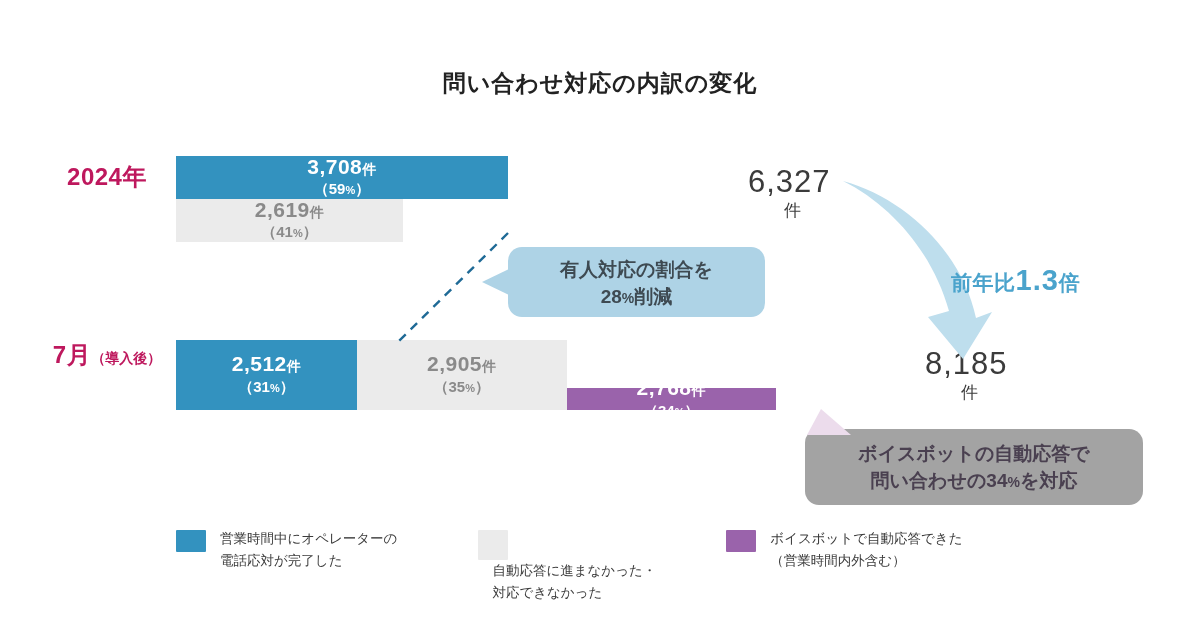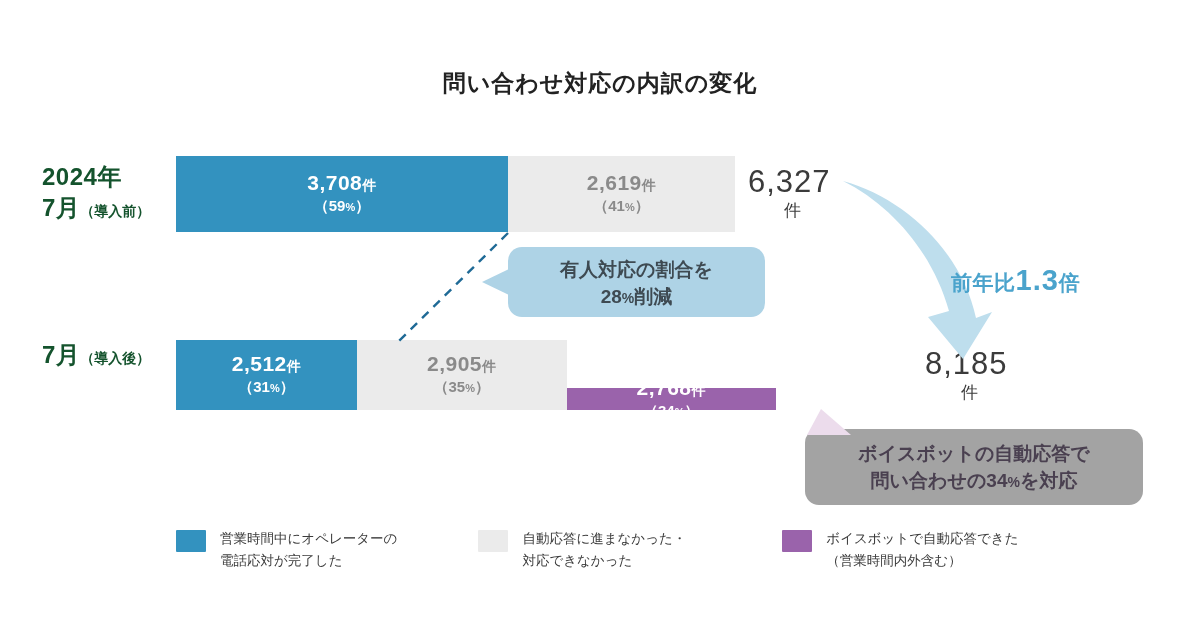--- a/index.html
+++ b/index.html
@@ -17,34 +17,34 @@
   .chart-title{
     position:absolute;left:0;top:68px;width:1200px;
     text-align:center;
     font-size:23px;font-weight:bold;letter-spacing:1px;
     color:#222222;
   }
 
   
   .row-label{
     position:absolute;
-    text-align:left;
+    text-align:center;
     width:130px;
-    color:#14532d;
+    color:#be185d;
     line-height:1.28;
   }
   .row-label .l1{font-size:24px;font-weight:bold;letter-spacing:.5px;display:block;}
   .row-label .l2{font-size:24px;font-weight:bold;letter-spacing:.5px;display:block;}
   .row-label .l2 .paren{font-size:14px;font-weight:bold;letter-spacing:0;}
   #label-2024{left:42px;top:162px;}
   #label-2025{left:42px;top:340px;}
 
   
   .bar-row{position:absolute;height:76px;display:flex;align-items:stretch;}
-  #bar-row-2024{left:176px;top:156px;width:559px;}
+  #bar-row-2024{left:176px;top:156px;width:559px;flex-direction:column;}
   #bar-row-2025{left:176px;top:340px;width:600px;}
   #bar-row-2025{height:70px;}
 
   .seg{
     position:relative;
     display:flex;flex-direction:column;
     align-items:center;justify-content:center;
     box-sizing:border-box;
   }
   .seg .val{
@@ -129,32 +129,31 @@
     display:flex;align-items:flex-start;
   }
   .legend-item{display:flex;align-items:flex-start;}
   .legend-swatch{
     width:30px;height:22px;flex:0 0 30px;margin-top:2px;border-radius:1px;
   }
   .legend-text{
     margin-left:14px;font-size:13.5px;line-height:1.62;color:#3b3b3b;white-space:nowrap;
   }
   #legend-item-0{margin-right:81px;}
-  #legend-item-1{margin-right:96px;}
+  #legend-item-1{margin-right:70px;flex-direction:column;}
 </style>
 </head>
 <body>
 
 <div id="stage">
 
   <div class="chart-title">問い合わせ対応の内訳の変化</div>
 
   <div class="row-label" id="label-2024">
     <span class="l1">2024年</span>
-    <span class="l2"><span>7月</span><span class="paren">（導入前）</span></span>
   </div>
 
   <div class="bar-row" id="bar-row-2024">
     <div class="seg seg-blue" style="width:332px">
       <span class="val"><span>3,708</span><span class="unit">件</span></span>
       <span class="pct"><span>（59</span><span class="sm">%</span><span>）</span></span>
     </div>
     <div class="seg seg-gray" style="width:227px">
       <span class="val"><span>2,619</span><span class="unit">件</span></span>
       <span class="pct"><span>（41</span><span class="sm">%</span><span>）</span></span>

